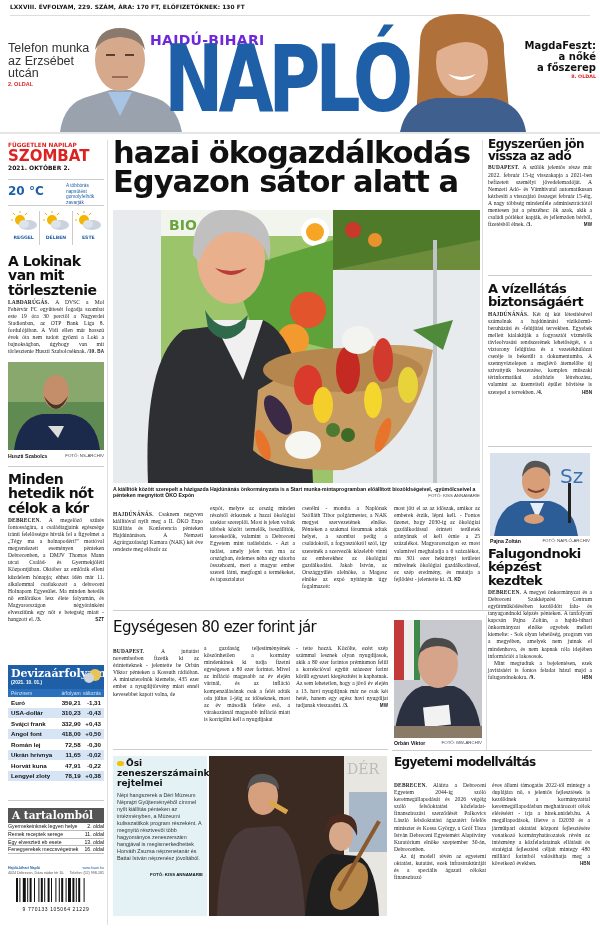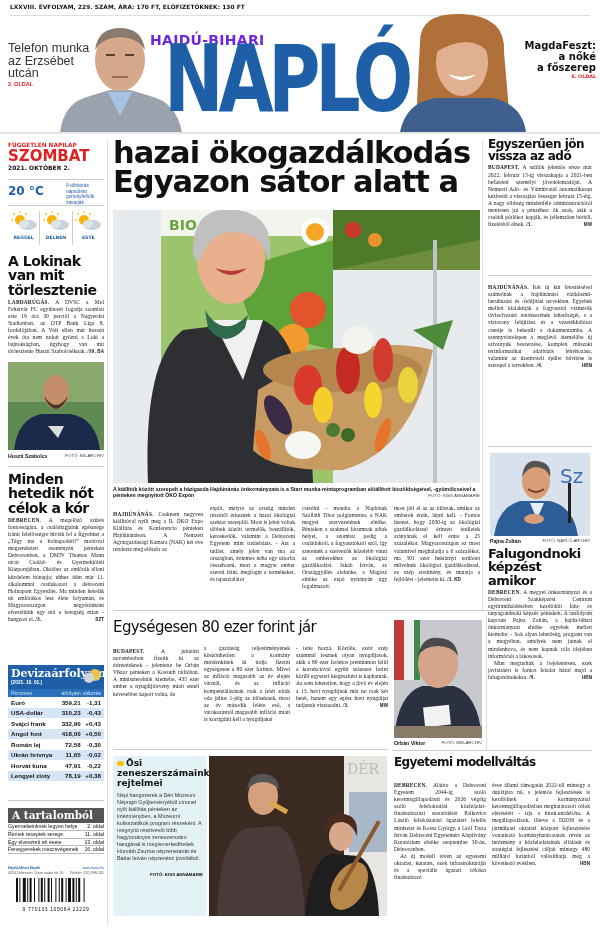--- a/index.html
+++ b/index.html
@@ -325,20 +325,21 @@
 <div class="abs body" style="left:394px;top:505px;width:86px"><span>most jött el az az időszak, amikor az emberek érzik, lépni kell. - Fontos üzenet, hogy 2030-ig az ökológiai gazdálkodással érintett területek arányának el kell érnie a 25 százalékot. Magyarországon ez most valamivel meghaladja a 6 százalékot, ma 301 ezer hektárnyi területet művelnek ökológiai gazdálkodással, ez szép eredmény, és mutatja a fejlődést - jelentette ki.</span> <b>/3.</b> <b class="sans" style="font-size:4.6px">KD</b></div>
 <div class="rule" style="left:113px;top:610px;width:480px"></div>
 
 <div class="col" style="left:488px;top:138px;width:104px">
   <div class="hl" style="font-size:12px">Egyszerűen jön vissza az adó</div>
   <div class="body" style="margin-top:2px"><span class="kick">BUDAPEST.</span> <span>A szülők jelentős része már 2022. február 15-ig visszakapja a 2021-ben befizetett személyi jövedelemadóját. A Nemzeti Adó- és Vámhivatal automatikusan kézbesíti a visszajáró összeget február 15-éig. A nagy többség mindenféle adminisztrációtól mentesen jut a pénzéhez: ők azok, akik a családi pótlékot kapják, és jellemzően bérből, fizetésből élnek.</span> <b>/3.</b> <b style="float:right;font-size:4.6px" class="sans">MW</b></div>
 </div>
 <div class="rule" style="left:488px;top:275px;width:104px"></div>
 
 <div class="col" style="left:488px;top:282px;width:104px">
+  <div class="hl" style="font-size:13px">A vízellátás biztonságáért</div>
   <div class="body" style="margin-top:2px"><span class="kick">HAJDÚNÁNÁS.</span> <span>Két új kút létesítésével számolnak a hajdúnánási víziközmű-beruházási és -felújítási tervekben. Egyebek mellett kialakítják a fogyasztói vízmérők távleolvasási rendszerének lehetőségét, s a víztorony felújítása és a vezetékhálózat cseréje is bekerült a dokumentumba. A szennyvíztelepen a meglévő átemelőbe új szivattyúk beszerzése, komplex műszaki térinformatikai adatbázis létrehozása, valamint az üzemviteli épület bővítése is szerepel a tervekben.</span> <b>/4.</b> <b style="float:right;font-size:4.6px" class="sans">HBN</b></div>
 </div>
 <div class="rule" style="left:488px;top:446px;width:104px"></div>
 
 <div class="abs photo" style="left:490px;top:453px;width:100px;height:83px;background:#2f5b8a">
   <svg width="100" height="83" viewBox="0 0 100 83">
     <rect width="100" height="83" fill="#d9e2ec"></rect>
     <text x="70" y="30" font-family="DejaVu Sans,sans-serif" font-size="20" fill="#3a6fb0">Sz</text>
     <path d="M4 83 Q8 54 30 48 L60 48 Q84 54 88 83Z" fill="#2c5d96"></path>
     <path d="M40 50 L47 66 L54 50Z" fill="#e8eef6"></path>
@@ -347,21 +348,21 @@
     <path d="M38 36 Q46 42 54 36" stroke="#7a3f2a" stroke-width="2" fill="none"></path>
     <ellipse cx="44" cy="66" rx="10" ry="5" fill="#d79e78"></ellipse>
     <rect x="78" y="30" width="3" height="40" fill="#222"></rect>
   </svg>
 </div>
 <div class="abs" style="left:490px;top:538px;width:100px;display:flex;justify-content:space-between">
   <span class="sans" style="font-size:5.2px;font-weight:bold">Pajna Zoltán</span>
   <span class="credit">FOTÓ: NAPLÓ-ARCHÍV</span>
 </div>
 <div class="col" style="left:488px;top:547px;width:104px">
-  <div class="hl" style="font-size:13px">Falugondnoki képzést amikor</div>
+  <div class="hl" style="font-size:13px">Falugondnoki képzést kezdtek</div>
   <div class="body" style="margin-top:2px"><span class="kick">DEBRECEN.</span> <span>A megyei önkormányzat és a Debreceni Szakképzési Centrum együttműködésében kezdődött falu- és tanyagondnoki képzés pénteken. A tanfolyam kapcsán Pajna Zoltán, a hajdú-bihari önkormányzat elnöke egyebek mellett kiemelte: - Sok olyan lehetőség, program van a megyében, amelyek nem jutnak el mindenhova, és nem kapnak róla idejében információt a lakososok.</span></div>
   <div class="body" style="text-indent:6px"><span>Mint megtudtuk a bejelentésen, ezek javításáért is fontos feladat hárul majd a falugondnokokra.</span> <b>/9.</b> <b style="float:right;font-size:4.6px" class="sans">HBN</b></div>
 </div>
 
 <div class="abs dj" style="left:113px;top:615px;width:290px;font-size:15px;letter-spacing:-0.6px;line-height:24px">Egységesen 80 ezer forint jár</div>
 <div class="abs" style="left:113px;top:645px;width:86px">
   <div class="body" style="margin-top:3px"><span class="kick">BUDAPEST.</span> <span>A juttatást novemberben fizetik ki az érintetteknek - jelentette be Orbán Viktor pénteken a Kossuth rádióban. A miniszterelnök kiemelte, 435 ezer ember a nyugdíjtörvény miatt ennél kevesebbet kapott volna, de</span></div>
 </div>
 <div class="abs body" style="left:204px;top:645px;width:86px">a gazdaság teljesítményének köszönhetően a kormány mindenkinek ki tudja fizetni egységesen a 80 ezer forintot. Mivel az infláció magasabb az év elején vártnál, és az infláció kompenzálásának csak a felét adták oda július 1-jéig az időseknek, most az év második felére eső, a várakozásnál magasabb infláció miatt is korrigálni kell a nyugdíjakat</div>
 <div class="abs body" style="left:296px;top:645px;width:92px"><span>- tette hozzá. Közölte, ezért szép számmal lesznek olyan nyugdíjasok, akik a 80 ezer forintos prémiumon felül a korrekcióval együtt százezer forint körüli egyszeri kiegészítést is kaphatnak. Az sem lehetetlen, hogy a jövő év elején a 13. havi nyugdíjnak már ne csak két hetét, hanem egy egész havi nyugdíjat tudjanak visszaadni.</span> <b>/3.</b> <b class="sans" style="float:right;font-size:4.6px">MW</b></div>

